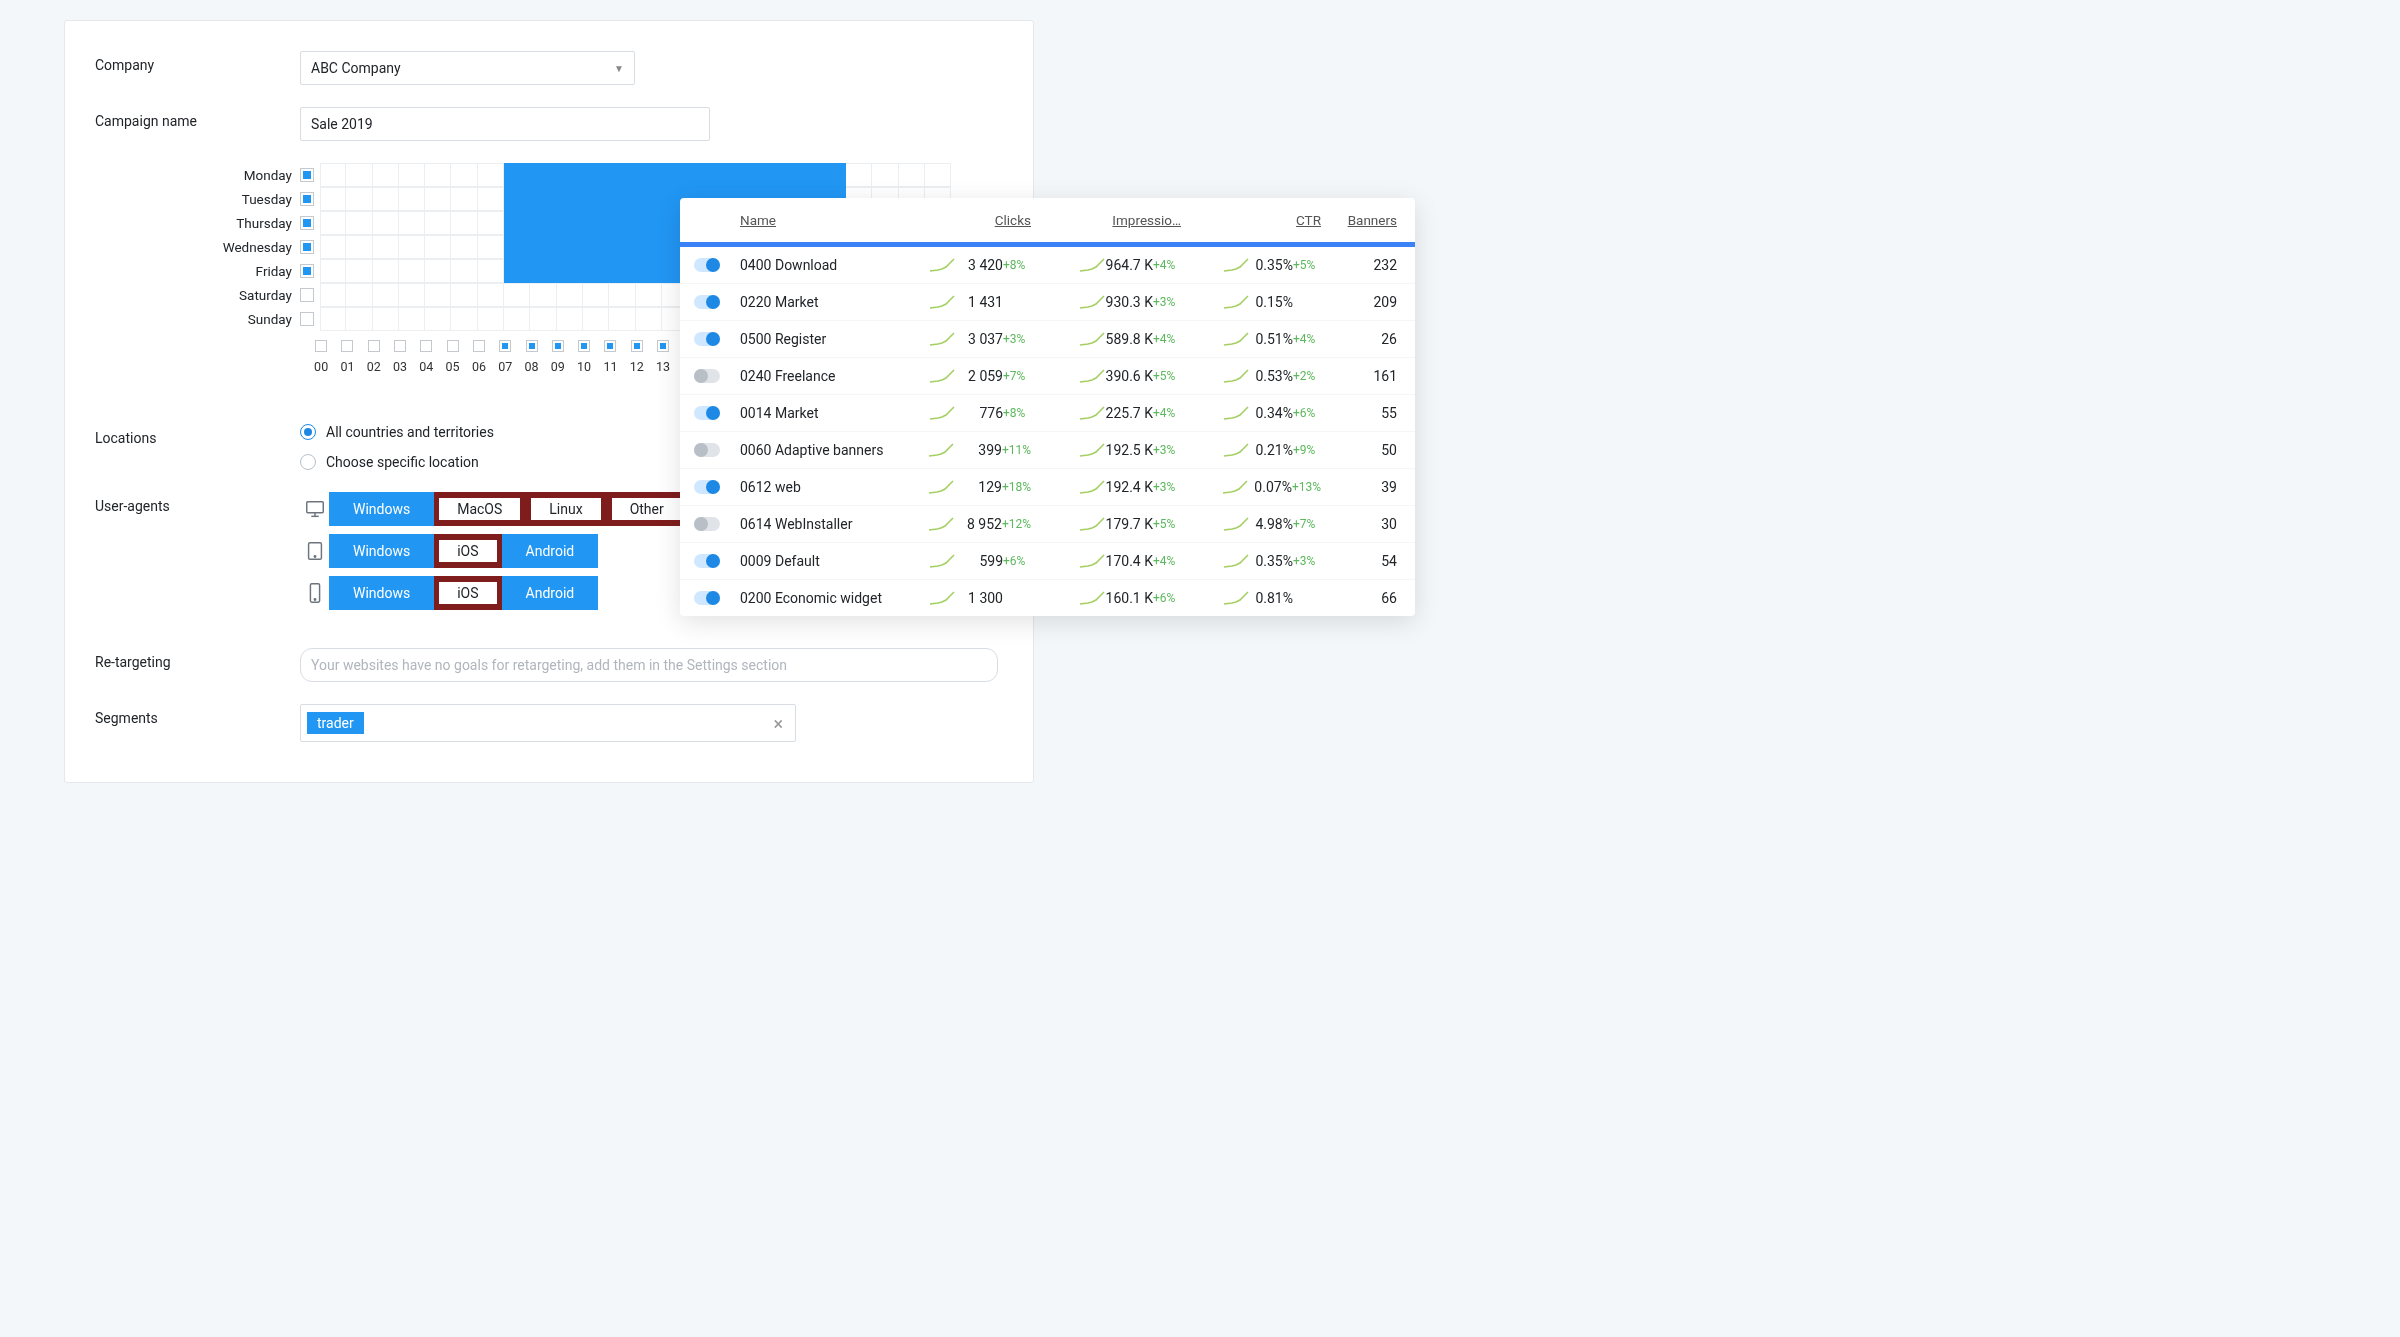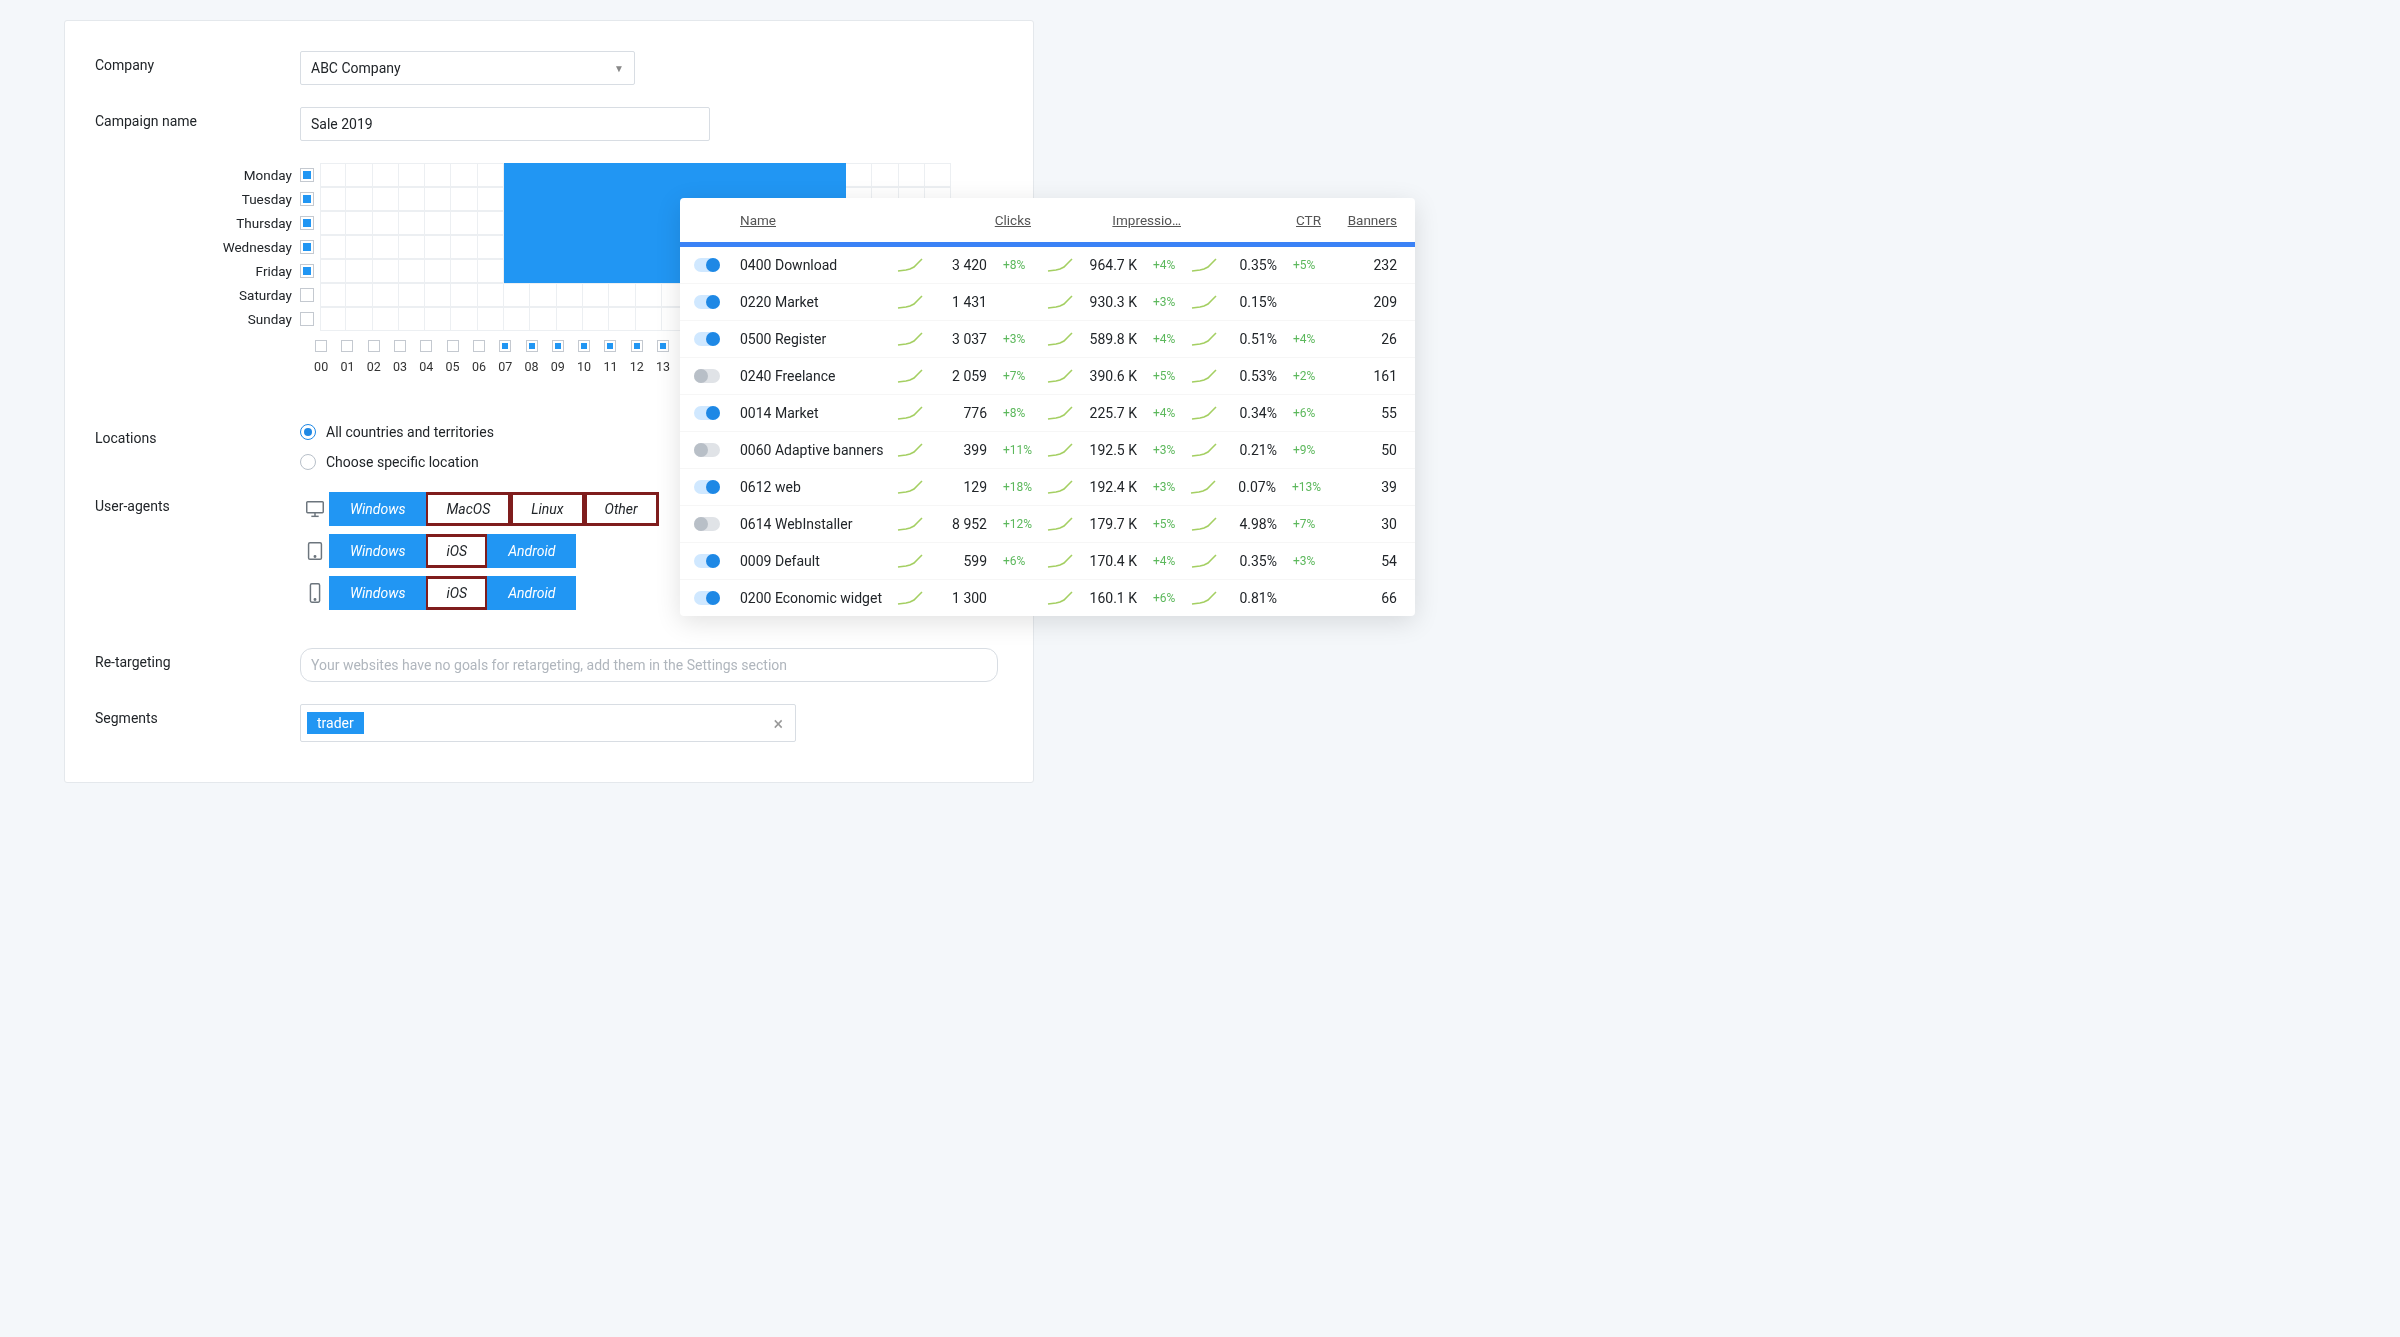--- a/index.html
+++ b/index.html
@@ -96,22 +96,22 @@
   .radio-dot {
     width:16px; height:16px; border:1px solid #b8c0c9; border-radius:50%; position:relative; flex-shrink:0;
   }
   .radio-dot.sel { border-color:#1e88e5; }
   .radio-dot.sel::after { content:''; position:absolute; inset:3px; background:#1e88e5; border-radius:50%; }
   
   .ua-group { display:flex; align-items:center; gap:0; margin-bottom:8px; }
   .ua-icon { width:30px; display:flex; align-items:center; justify-content:center; color:#6c757d; }
   .ua-icon svg { width:22px; height:22px; }
   .ua-btn {
-    border:3px solid #7f1d1d; height:34px; padding:0 18px; font-size:14px; cursor:pointer;
-    display:flex; align-items:center; background:#fff; margin-left:-1px;font-style:italic;
+    border:6px solid #7f1d1d; height:34px; padding:0 18px; font-size:14px; cursor:pointer;
+    display:flex; align-items:center; background:#fff; margin-left:-1px;
   }
   .ua-btn:first-of-type { margin-left:0; }
   .ua-btn.sel { background:#2196f3; color:#fff; border-color:#2196f3; z-index:1; }
   
   .retarget-input {
     width: calc(100% - 5px); height:34px; border:1px solid #d8dde3; border-radius:12px; padding:0 10px;
     display:flex; align-items:center; color:#b0b6bd; font-size:14px;
   }
   
   .segments-input {
@@ -145,21 +145,21 @@
     width:26px; height:14px; border-radius:8px; position:relative; cursor:pointer;
   }
   .toggle.on { background:#d0e8ff; }
   .toggle.off { background:#e0e3e7; }
   .toggle::after {
     content:''; position:absolute; width:14px; height:14px; border-radius:50%;
     top:0;
   }
   .toggle.on::after { right:0; background:#1e88e5; }
   .toggle.off::after { left:0; background:#b8bfc7; }
-  .metric-cell { display:flex; align-items:center; justify-content:flex-end; gap:16px; }
+  .metric-cell { display:flex; align-items:center; justify-content:flex-end; gap:0; }
   .spark { width:26px; height:16px; flex-shrink:0; }
   .spark path { stroke:#a4cf62; stroke-width:1.6; fill:none; }
   .metric-val { color:#212529; min-width:48px; text-align:right; }
   .metric-delta { color:#5cb85c; font-size:12px; min-width:28px; text-align:left; }
   .col-ctr .metric-val { min-width:44px; }
 </style>
 </head>
 <body>
 
 <div class="panel">

